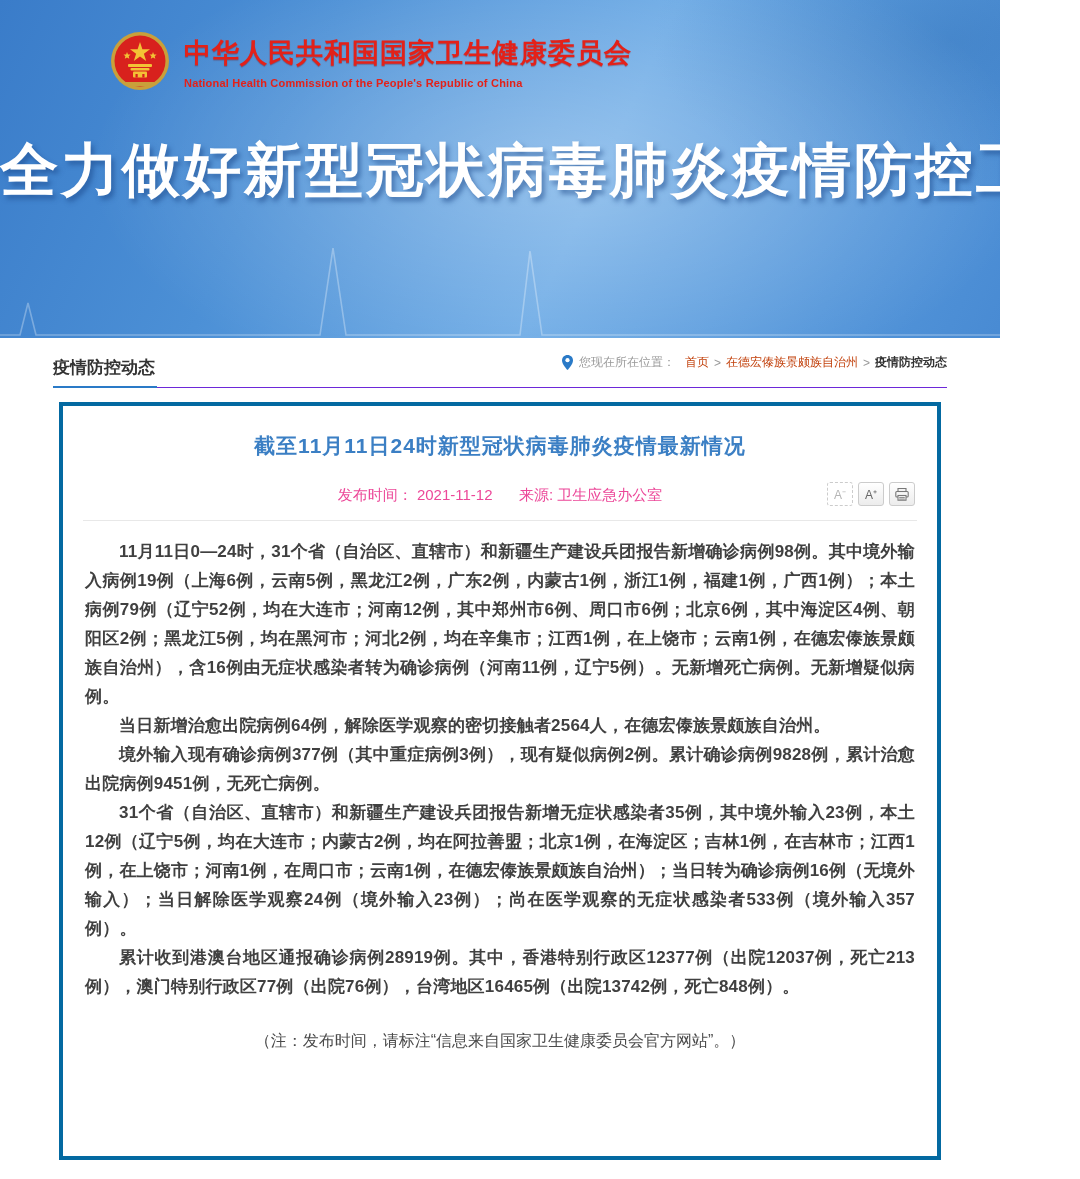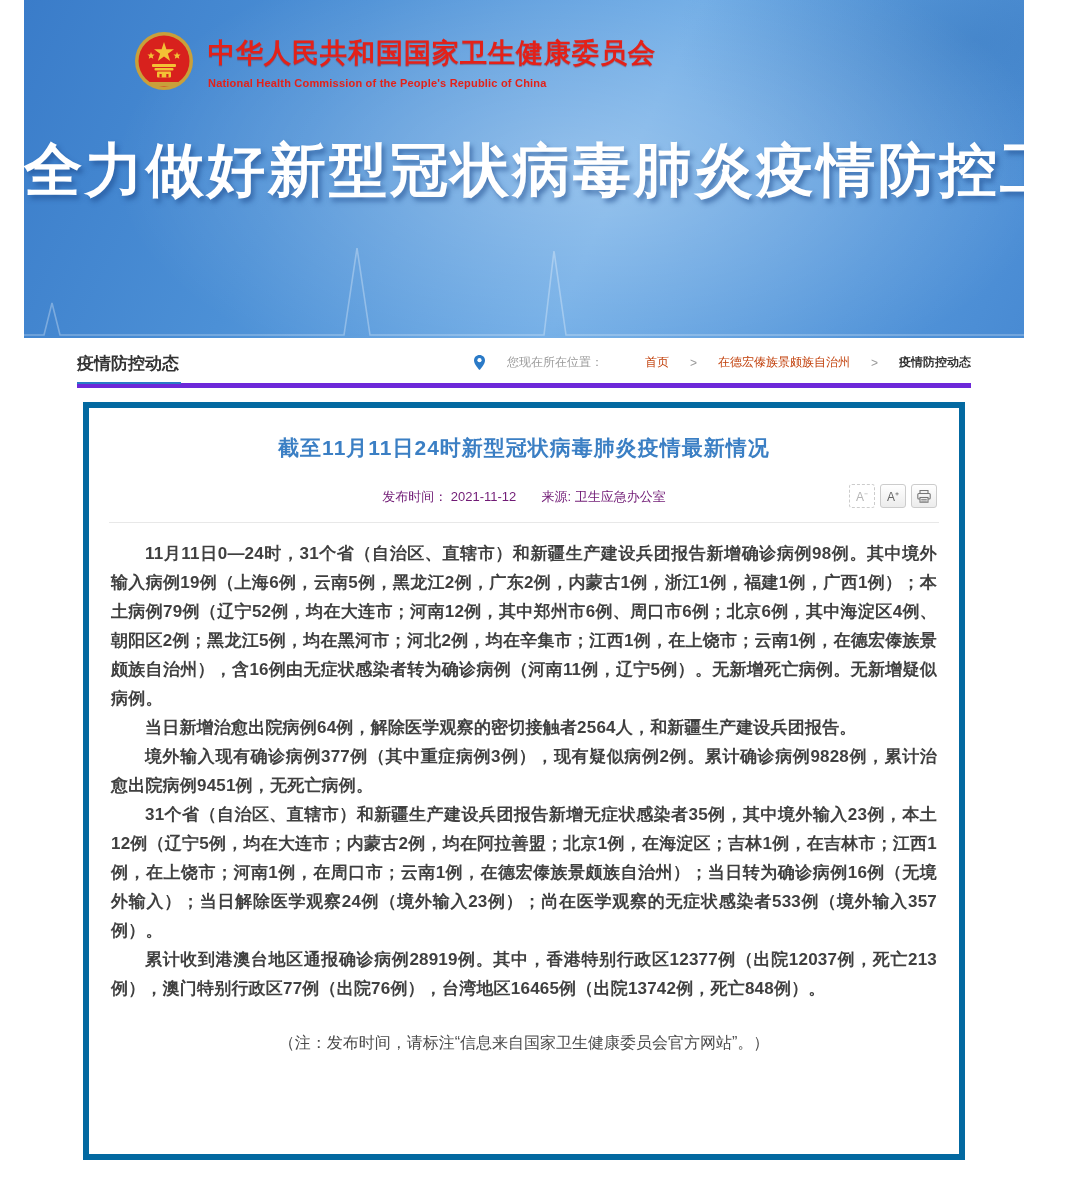--- a/index.html
+++ b/index.html
@@ -1,18 +1,18 @@
 <!DOCTYPE html>
 <html lang="zh"><head>
 <meta charset="utf-8">
 <style>
   * { margin:0; padding:0; box-sizing:border-box; }
   html,body { background:#ffffff; }
   body { font-family:"Liberation Sans","DejaVu Sans",sans-serif; width:1080px; }
-  .page { width:1000px; height:1179px; overflow:hidden; position:relative; background:#fff;margin-left:24px; }
+  .page { width:1000px; height:1179px; overflow:hidden; position:relative; background:#fff; }
 
   
   .banner {
     position:relative; width:1080px; height:338px; overflow:hidden;
     background:
       radial-gradient(ellipse 760px 380px at 52% 50%, rgba(255,255,255,0.30), rgba(255,255,255,0) 62%),
       radial-gradient(ellipse 500px 260px at 88% 12%, rgba(30,90,160,0.25), rgba(30,90,160,0) 60%),
       linear-gradient(115deg,#3a7cc9 0%,#4c90d6 28%,#6aa9e5 55%,#5496da 78%,#4486d0 100%);
   }
   .banner-ecg { position:absolute; left:0; bottom:0; width:1080px; height:95px; opacity:.55; }
@@ -25,42 +25,42 @@
   .banner-title {
     position:absolute; left:0; top:132px; width:1080px; text-align:center;
     color:#ffffff; font-size:58px; font-weight:bold; letter-spacing:3px; white-space:nowrap;
     text-shadow:3px 4px 5px rgba(25,70,135,0.55);
   }
 
   
   .content { background:#fff; }
   .section-row {
     width:894px; margin:0 auto; position:relative; height:50px;
-    border-bottom:5px solid #6d28d9;
+    border-bottom:1px solid #6d28d9;
   }
   .section-title {
     position:absolute; left:0; bottom:-1px; display:inline-block;
     font-size:17px; font-weight:bold; color:#333;
     padding:14px 2px 7px 0; border-bottom:2px solid #2a7ac7; cursor:pointer;
   }
   .crumbs { position:absolute; right:0; top:16px; font-size:12px; color:#999;
-            display:flex; align-items:center; white-space:nowrap;gap:16px; }
+            display:flex; align-items:center; white-space:nowrap; }
   .crumbs .pin { width:11px; height:15px; margin-right:6px; }
   .crumb-link { color:#c2410c; text-decoration:none; cursor:pointer; }
   .crumb-sep { margin:0 5px; color:#999; }
   .crumb-current { color:#333; font-weight:bold; }
 
   
   .article-box {
-    width:882px; margin:14px auto 0; border:6px solid #0369a1; background:#fff;
+    width:882px; margin:14px auto 0; border:4px solid #0369a1; background:#fff;
     min-height:758px; padding:26px 20px 40px;
   }
   .article-title { text-align:center; color:#3b7fc4; font-size:21px; font-weight:bold; letter-spacing:1px; }
   .meta-row { position:relative; margin-top:22px; height:26px; }
-  .meta-text { text-align:center; color:#701a75; font-size:13px; line-height:26px; }
+  .meta-text { text-align:center; color:#ec4899; font-size:15px; line-height:26px; }
   .meta-text .sp { display:inline-block; width:18px; }
   .tools { position:absolute; right:2px; top:0; display:flex; }
   .tool-btn {
     width:26px; height:24px; margin-left:5px; border-radius:3px; font-size:12px; color:#666;
     background:linear-gradient(#ffffff,#ececec); border:1px solid #ccc; cursor:pointer;
     display:flex; align-items:center; justify-content:center; font-family:"Liberation Sans",sans-serif;
   }
   .tool-btn.dashed { border:1px dashed #ccc; background:#fff; color:#b5b5b5; }
   .tool-btn svg { width:14px; height:13px; }
   .meta-divider { border-bottom:1px solid #e8e8e8; margin-top:12px; }
@@ -145,21 +145,21 @@
               <line x1="4.2" y1="9.4" x2="9.8" y2="9.4" stroke="#777" stroke-width="0.9"></line>
               <line x1="4.2" y1="11" x2="9.8" y2="11" stroke="#777" stroke-width="0.9"></line>
             </svg>
           </div>
         </div>
       </div>
       <div class="meta-divider"></div>
 
       <div class="article-body">
           <p class="para">11月11日0—24时，31个省（自治区、直辖市）和新疆生产建设兵团报告新增确诊病例98例。其中境外输入病例19例（上海6例，云南5例，黑龙江2例，广东2例，内蒙古1例，浙江1例，福建1例，广西1例）；本土病例79例（辽宁52例，均在大连市；河南12例，其中郑州市6例、周口市6例；北京6例，其中海淀区4例、朝阳区2例；黑龙江5例，均在黑河市；河北2例，均在辛集市；江西1例，在上饶市；云南1例，在德宏傣族景颇族自治州），含16例由无症状感染者转为确诊病例（河南11例，辽宁5例）。无新增死亡病例。无新增疑似病例。</p>
-          <p class="para">当日新增治愈出院病例64例，解除医学观察的密切接触者2564人，和新疆生产建设兵团报告。</p>
+          <p class="para">当日新增治愈出院病例64例，解除医学观察的密切接触者2564人，在德宏傣族景颇族自治州。</p>
           <p class="para">境外输入现有确诊病例377例（其中重症病例3例），现有疑似病例2例。累计确诊病例9828例，累计治愈出院病例9451例，无死亡病例。</p>
           <p class="para">31个省（自治区、直辖市）和新疆生产建设兵团报告新增无症状感染者35例，其中境外输入23例，本土12例（辽宁5例，均在大连市；内蒙古2例，均在阿拉善盟；北京1例，在海淀区；吉林1例，在吉林市；江西1例，在上饶市；河南1例，在周口市；云南1例，在德宏傣族景颇族自治州）；当日转为确诊病例16例（无境外输入）；当日解除医学观察24例（境外输入23例）；尚在医学观察的无症状感染者533例（境外输入357例）。</p>
           <p class="para">累计收到港澳台地区通报确诊病例28919例。其中，香港特别行政区12377例（出院12037例，死亡213例），澳门特别行政区77例（出院76例），台湾地区16465例（出院13742例，死亡848例）。</p>
         </div>
 
       <div class="note-line">（注：发布时间，请标注“信息来自国家卫生健康委员会官方网站”。）</div>
     </div>
 
   </div>
 </div>

